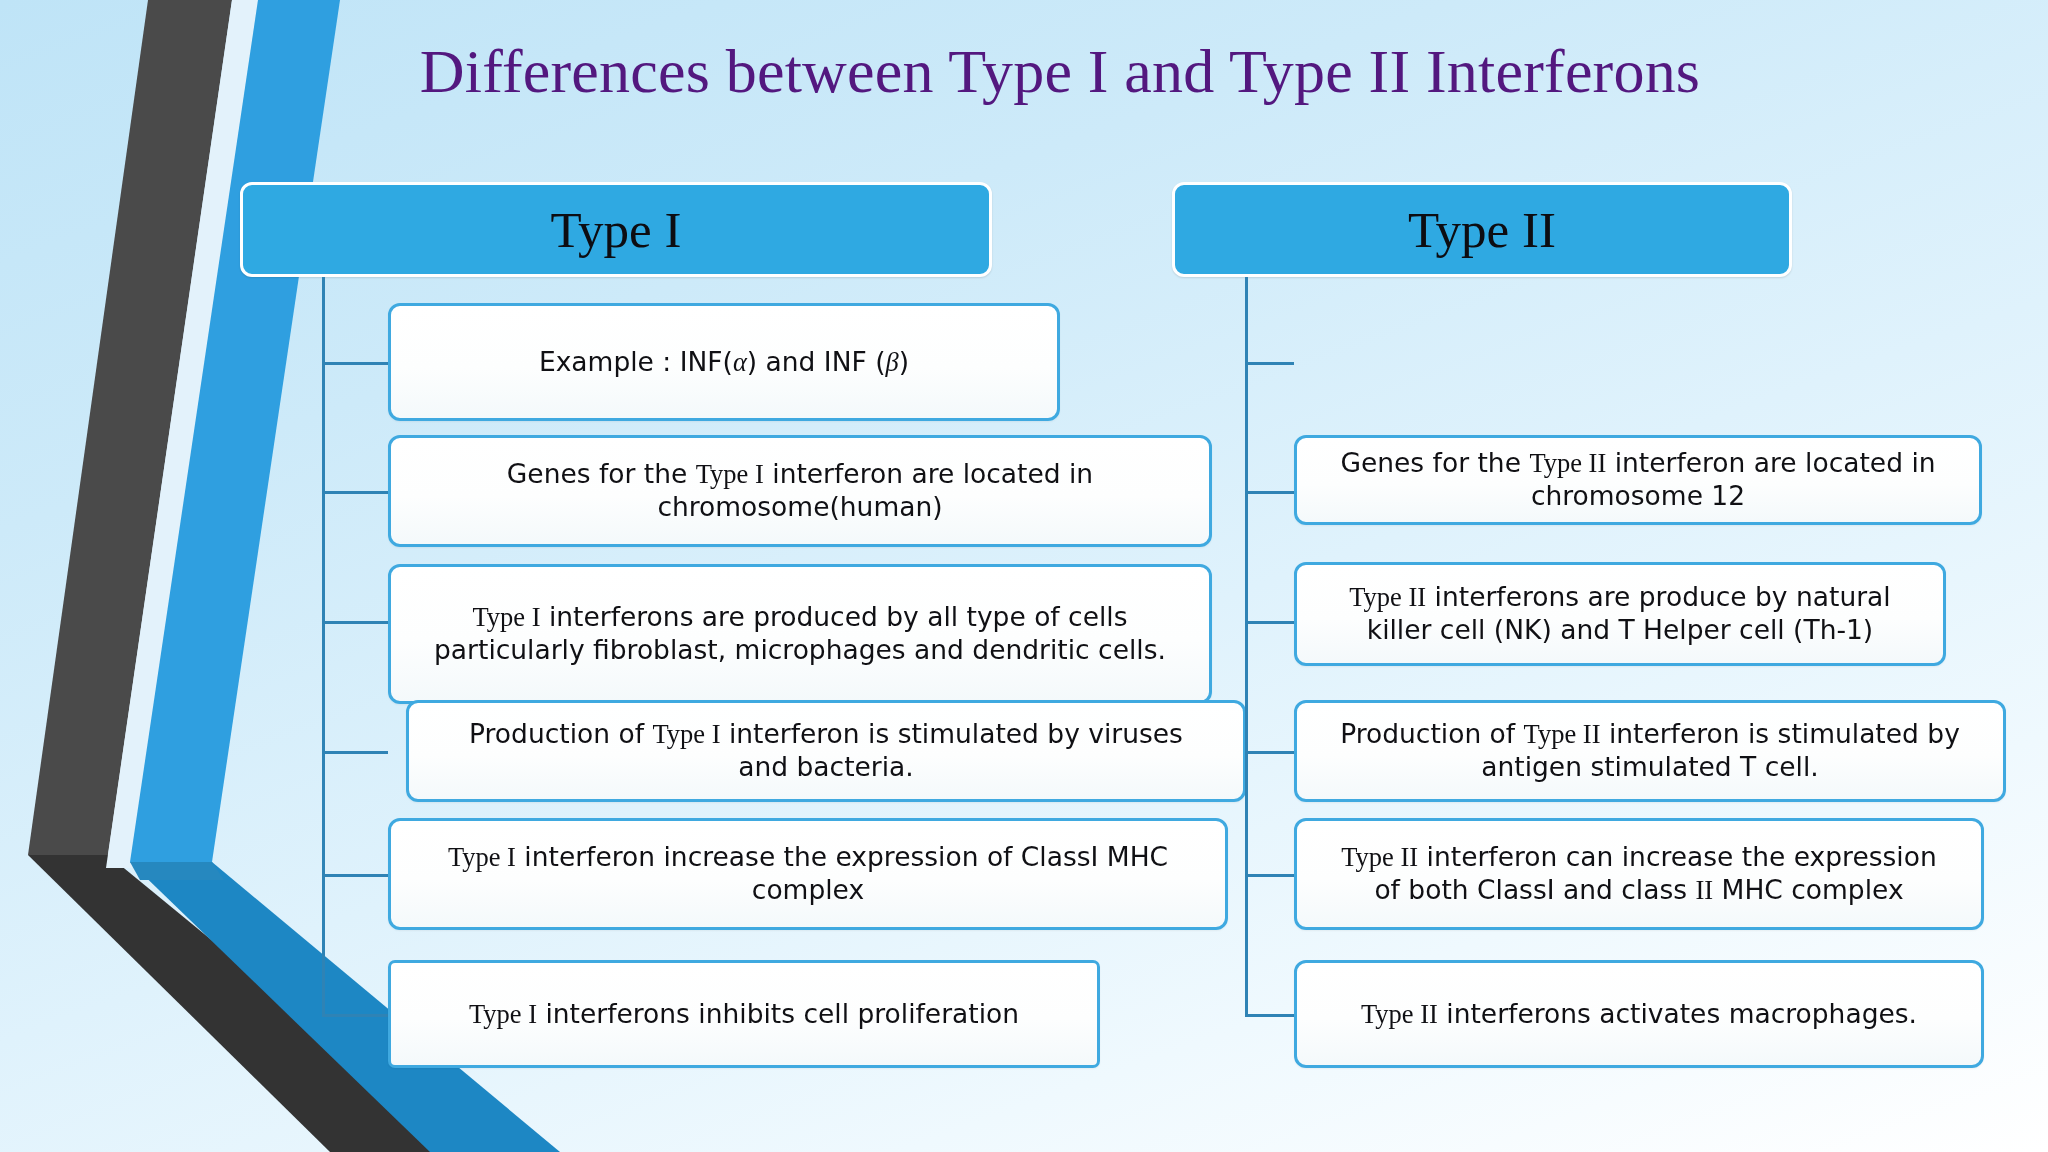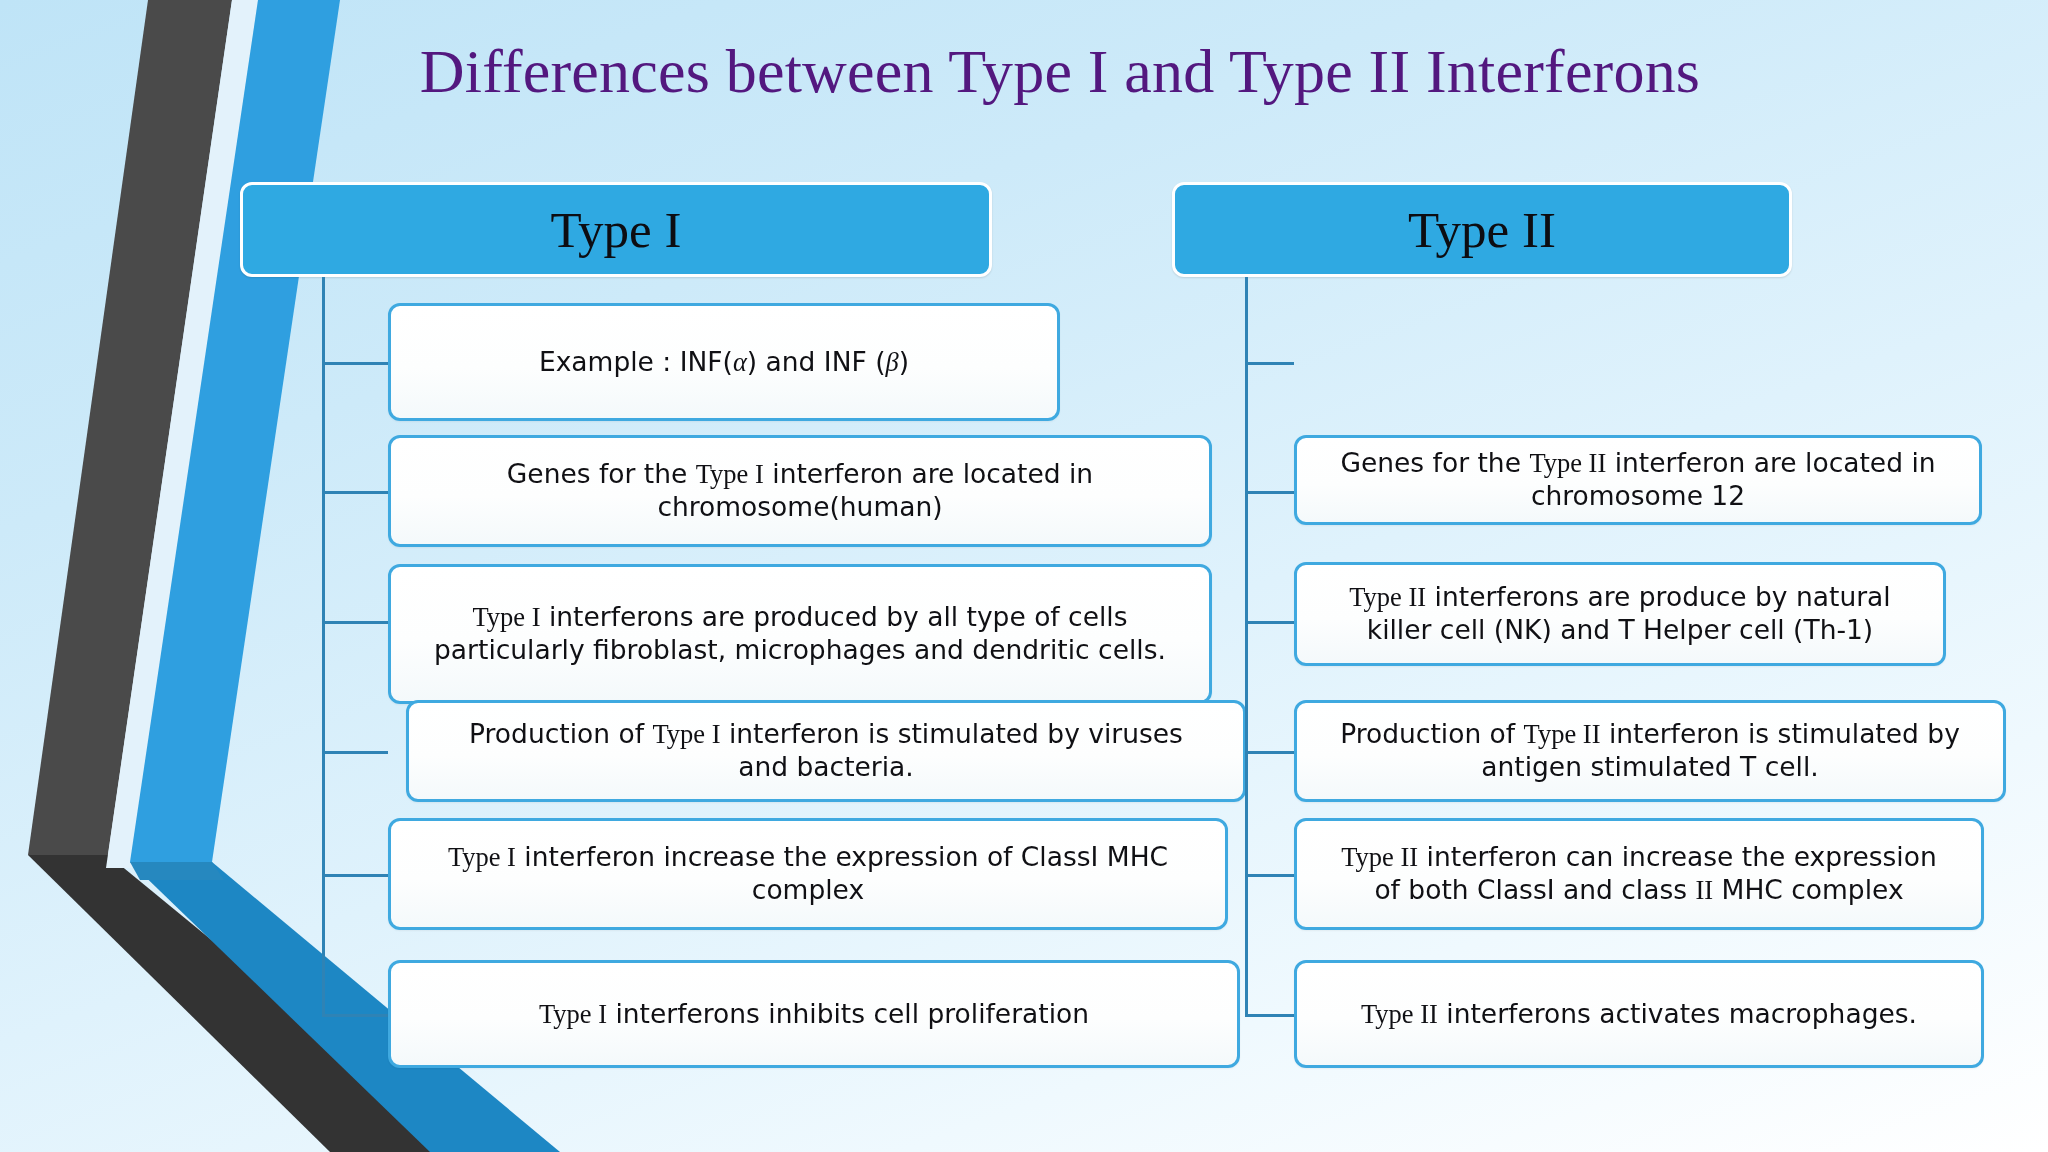--- a/index.html
+++ b/index.html
@@ -145,21 +145,21 @@
       </div>
     </div>
     <div class="connector" style="left: 322px; top: 874px; width: 66px;"></div>
     <div class="node" title="Type I  interferon increase the expression of ClassI  MHC complex" style="left: 388px; top: 818px; width: 840px; height: 112px;">
       <div>
         <span class="node-text"><span class="ser">Type I</span><span>  interferon increase the expression of ClassI  MHC</span></span>
         <span class="node-text"><span>complex</span></span>
       </div>
     </div>
     <div class="connector" style="left: 322px; top: 1014px; width: 66px;"></div>
-    <div class="node" title="Type I  interferons inhibits cell proliferation" style="left: 388px; top: 960px; width: 852px; height: 108px;">
+    <div class="node" title="Type I  interferons inhibits cell proliferation" style="left: 388px; top: 960px; width: 712px; height: 108px; border-radius: 7px;">
       <div>
         <span class="node-text"><span class="ser">Type I</span><span>  interferons inhibits cell proliferation</span></span>
       </div>
     </div>
     <div class="trunk" style="left: 1245px; top: 277px; height: 737px;"></div>
     <div class="connector" style="left: 1245px; top: 362px; width: 49px;"></div>
     <div class="connector" style="left: 1245px; top: 491px; width: 49px;"></div>
     <div class="node" title="Genes for the Type II  interferon are located in chromosome 12" style="left: 1294px; top: 435px; width: 688px; height: 90px; text-align: center;">
       <div>
         <span class="node-text"><span>Genes for the </span><span class="ser">Type II</span><span>  interferon are located in</span></span>

